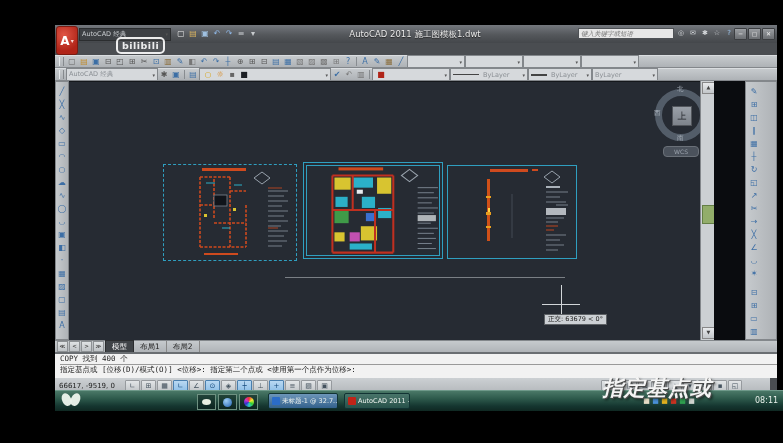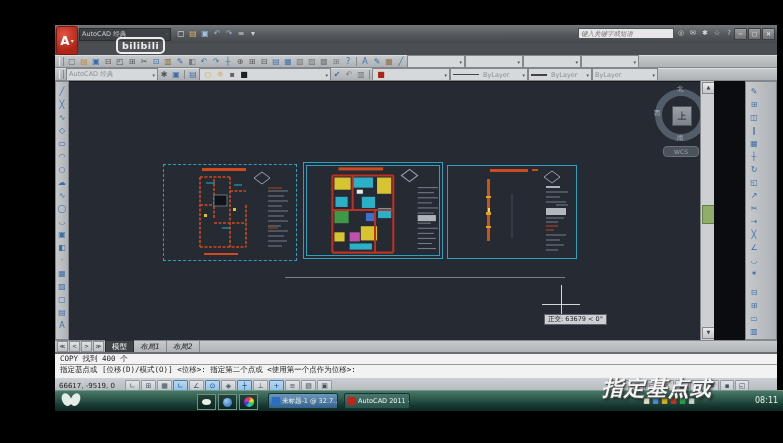--- a/index.html
+++ b/index.html
@@ -85,29 +85,29 @@
   .vscroll .arr{position:absolute;left:1px;width:11px;height:10px;background:linear-gradient(#e8eaec,#c2c6c9);
                 border:1px solid #888;font-size:5px;color:#444;text-align:center;line-height:9px;}
   .vscroll .up{top:1px;} .vscroll .dn{bottom:1px;}
   .vscroll .thumb{position:absolute;left:1px;top:124px;width:11px;height:17px;background:#92ad6a;border:1px solid #647f45;}
   .dark-gap{position:absolute;left:659px;top:56px;width:31px;height:259px;background:#0a0c0f;}
   
   .tabsrow{position:absolute;left:0;top:315px;right:0;height:12px;background:linear-gradient(#c6cacd,#b0b4b8);
            display:flex;align-items:center;font-size:7.5px;padding-left:2px;border-top:1px solid #83878b;box-sizing:border-box;}
   .tabsrow .icon{width:9px;height:9px;font-size:5.5px;background:linear-gradient(#dfe2e4,#bfc3c6);
                  border:1px solid #8d9194;color:#333;margin-right:1px;}
-  .tab{padding:0 6px;font-style:italic;color:#222;height:11px;line-height:11px;border-right:1px solid #888;}
+  .tab{padding:0 6px;color:#222;height:11px;line-height:11px;border-right:1px solid #888;}
   .tab.active{background:#3f4347;color:#fff;font-style:normal;border:1px solid #2a2c2e;}
   
   .cmd{position:absolute;left:0;top:327px;right:0;height:26px;background:#f2f2f2;border-top:2px solid #6a6e72;
        box-sizing:border-box;font-family:"DejaVu Sans Mono",monospace;font-size:7.5px;color:#1c1c1c;
        padding:1px 0 0 5px;line-height:8px;}
   .cmd .prompt{border-top:1px solid #9a9a9a;margin-top:1px;padding-top:1px;}
   
-  .statusbar{position:absolute;left:0;top:353px;right:0;height:16px;background:linear-gradient(#ccd0d3,#b2b6ba);
+  .statusbar{position:absolute;left:0;top:353px;right:7px;height:16px;background:linear-gradient(#ccd0d3,#b2b6ba);
              display:flex;align-items:center;font-size:7px;color:#222;padding:0 4px;box-sizing:border-box;}
   .coords{width:66px;flex:none;}
   .toggles{display:flex;gap:1px;}
   .toggles .icon{width:13px;height:10px;border:1px solid #969a9e;background:linear-gradient(#e2e5e7,#c3c7ca);
                  font-size:7px;color:#44525e;border-radius:1px;}
   .toggles .icon.on{background:linear-gradient(#b9d8f2,#8fc0e8);border-color:#4a7fae;color:#164a7c;}
   .sb-right{display:flex;align-items:center;gap:1px;margin-left:auto;margin-right:24px;}
   .sb-right .model-btn{height:10px;border:1px solid #969a9e;background:linear-gradient(#e2e5e7,#c3c7ca);
                  font-size:6.5px;padding:0 3px;line-height:9px;border-radius:1px;}
   .sb-right .icon{width:12px;height:10px;border:1px solid #969a9e;background:linear-gradient(#e2e5e7,#c3c7ca);
@@ -163,20 +163,21 @@
       </div>
       <div class="qat">
           <span class="icon" style="color: rgb(232, 232, 232);">▢</span>
           <span class="icon" style="color: rgb(224, 184, 96);">▤</span>
           <span class="icon" style="color: rgb(159, 192, 224);">▣</span>
           <span class="icon" style="color: rgb(143, 184, 232);">↶</span>
           <span class="icon" style="color: rgb(143, 184, 232);">↷</span>
           <span class="icon" style="color: rgb(208, 211, 214);">≡</span>
           <span class="icon" style="color: rgb(200, 203, 206);">▾</span>
         </div>
+      <div class="title-text">AutoCAD 2011  施工图模板1.dwt</div>
       <div class="infocenter">
         <input placeholder="键入关键字或短语" style="">
         <span style="display:flex">
             <span class="icon" style="color: rgb(214, 217, 220);">◎</span>
             <span class="icon" style="color: rgb(214, 217, 220);">✉</span>
             <span class="icon" style="color: rgb(214, 217, 220);">✱</span>
             <span class="icon" style="color: rgb(214, 217, 220);">☆</span>
             <span class="icon" style="color: rgb(159, 200, 240);">?</span>
           </span>
       </div>

